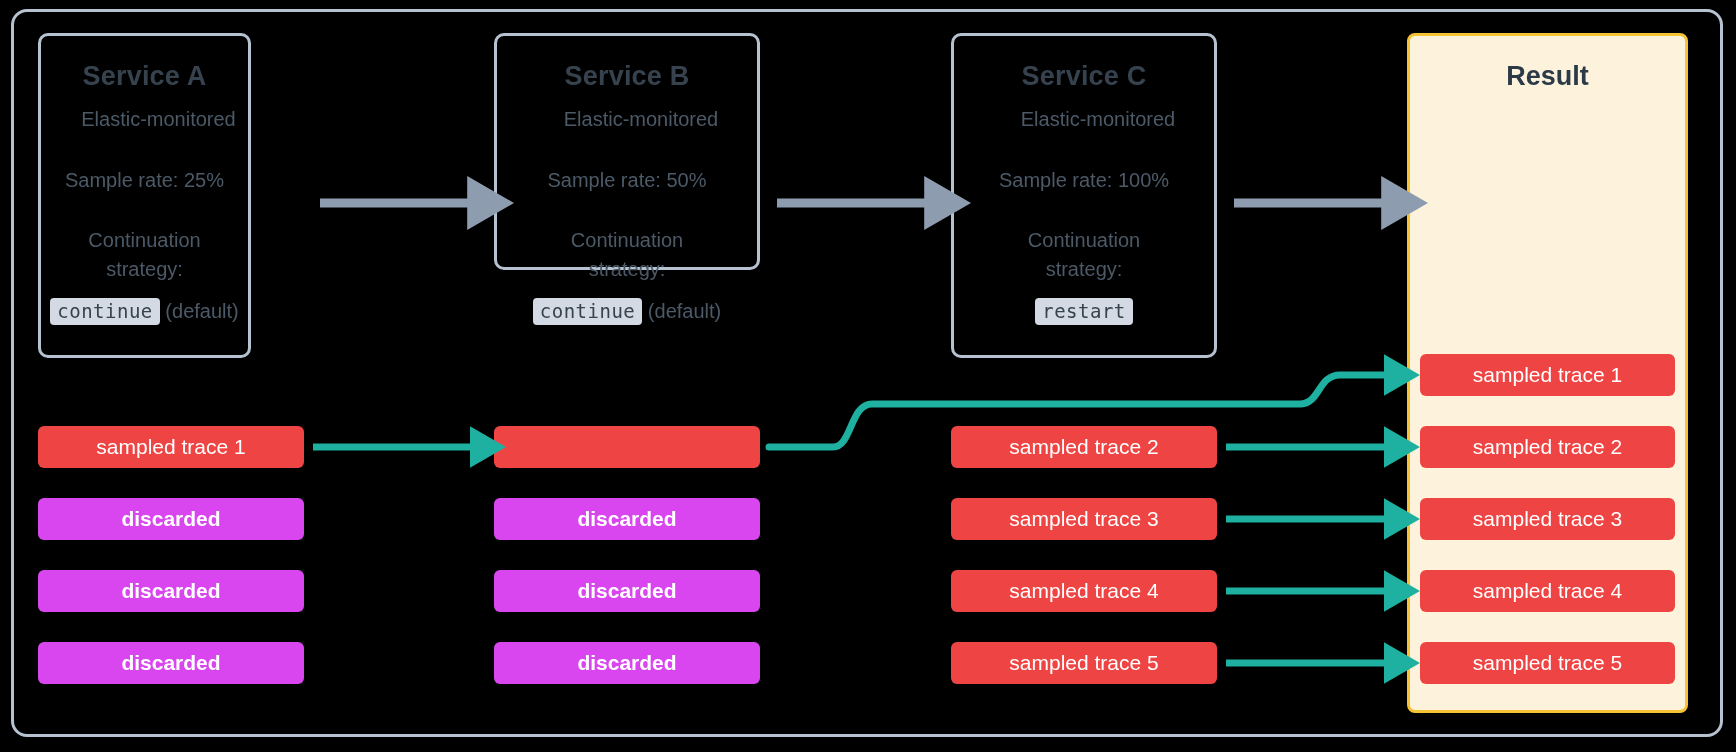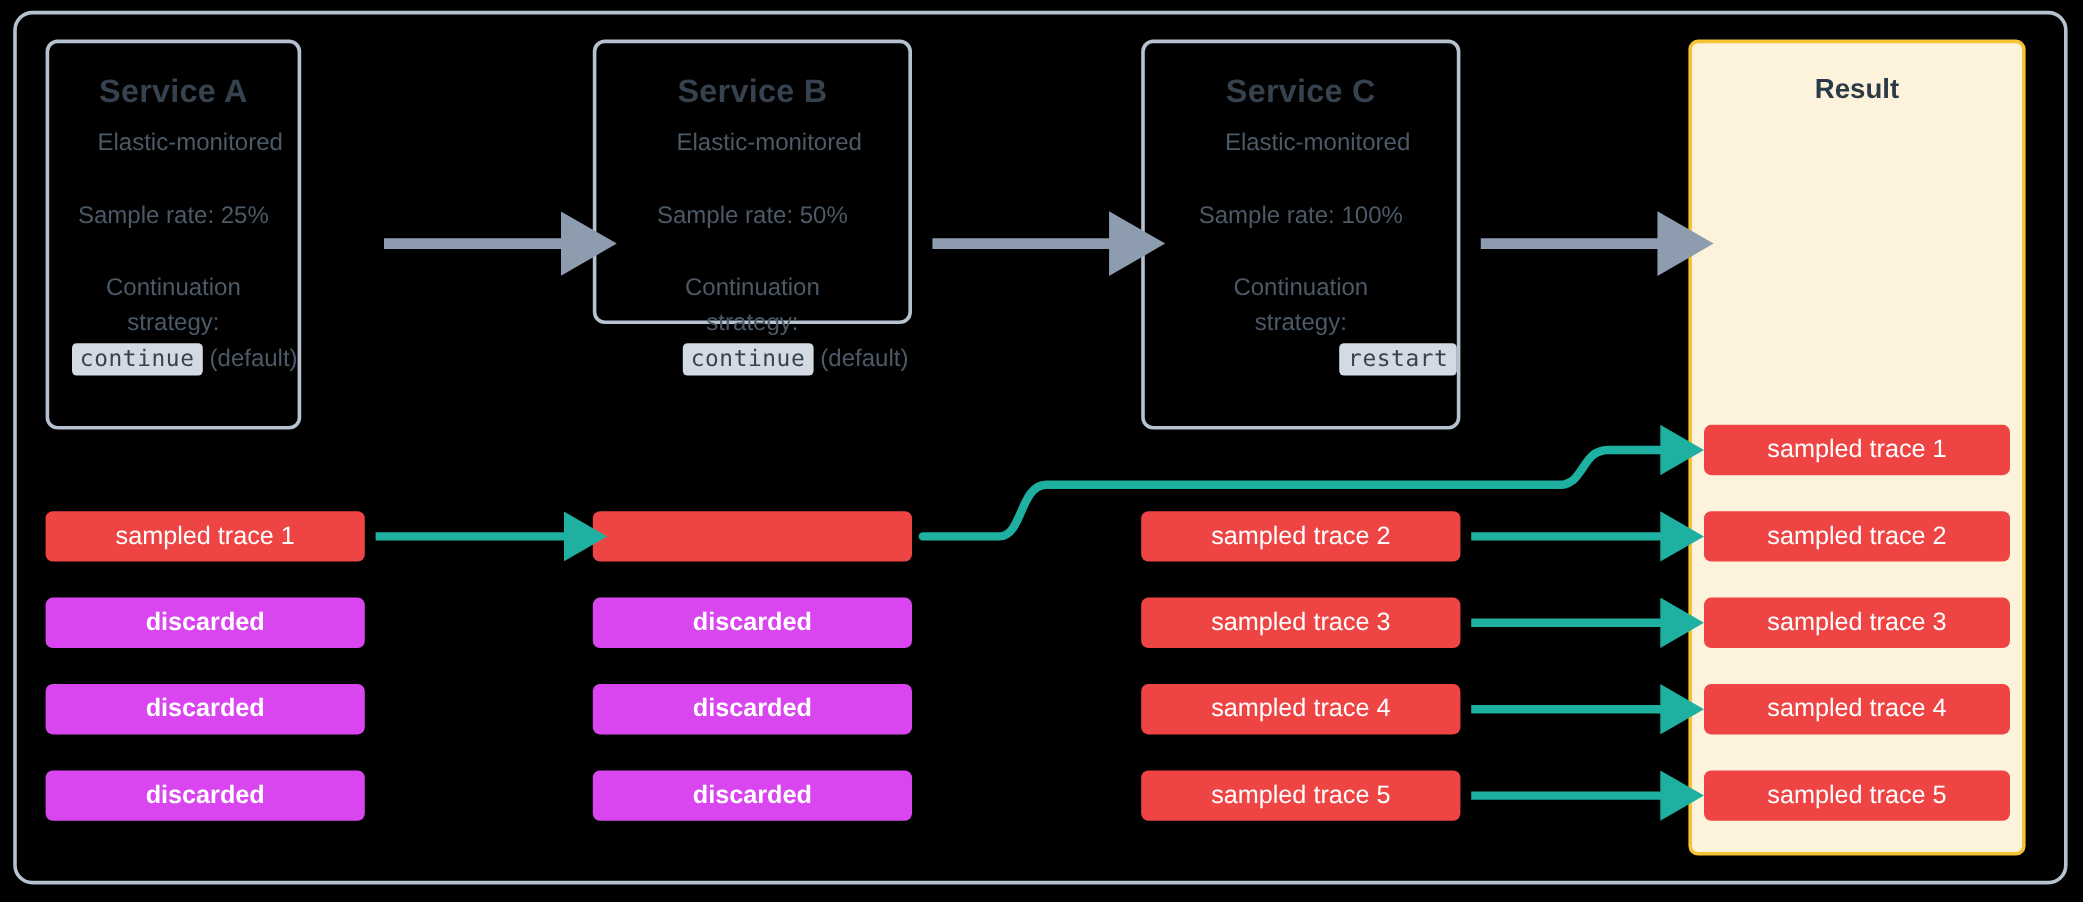--- a/index.html
+++ b/index.html
@@ -52,25 +52,24 @@
     color:#4c5a68;
     margin-top:38px;
   }
   .card .strat{
     font-size:20px;
     color:#4c5a68;
     margin-top:34px;
     line-height:1.45;
   }
   .card .stratline{
-    margin-top:4px;
+    margin-top:16px;
     font-size:20px;
     color:#4c5a68;
     white-space:nowrap;
-    text-align:right;
   }
   code.kbd{
     font-family:"DejaVu Sans Mono", monospace;
     font-size:19px;
     background:#d3dae3;
     color:#36434f;
     padding:2px 7px 3px 7px;
     border-radius:4px;
     letter-spacing:.5px;
   }
@@ -79,21 +78,21 @@
   
   #result-card{
     position:absolute;
     box-sizing:border-box;
     border:3px solid #f5c334;
     border-radius:8px;
     background:#fdf3dc;
     text-align:center;
   }
   #result-card .title{
-    font-size:23px;
+    font-size:27px;
     font-weight:bold;
     color:#2c3a47;
     margin-top:25px;
   }
 
   
   .pill{
     position:absolute;
     box-sizing:border-box;
     height:42px;

